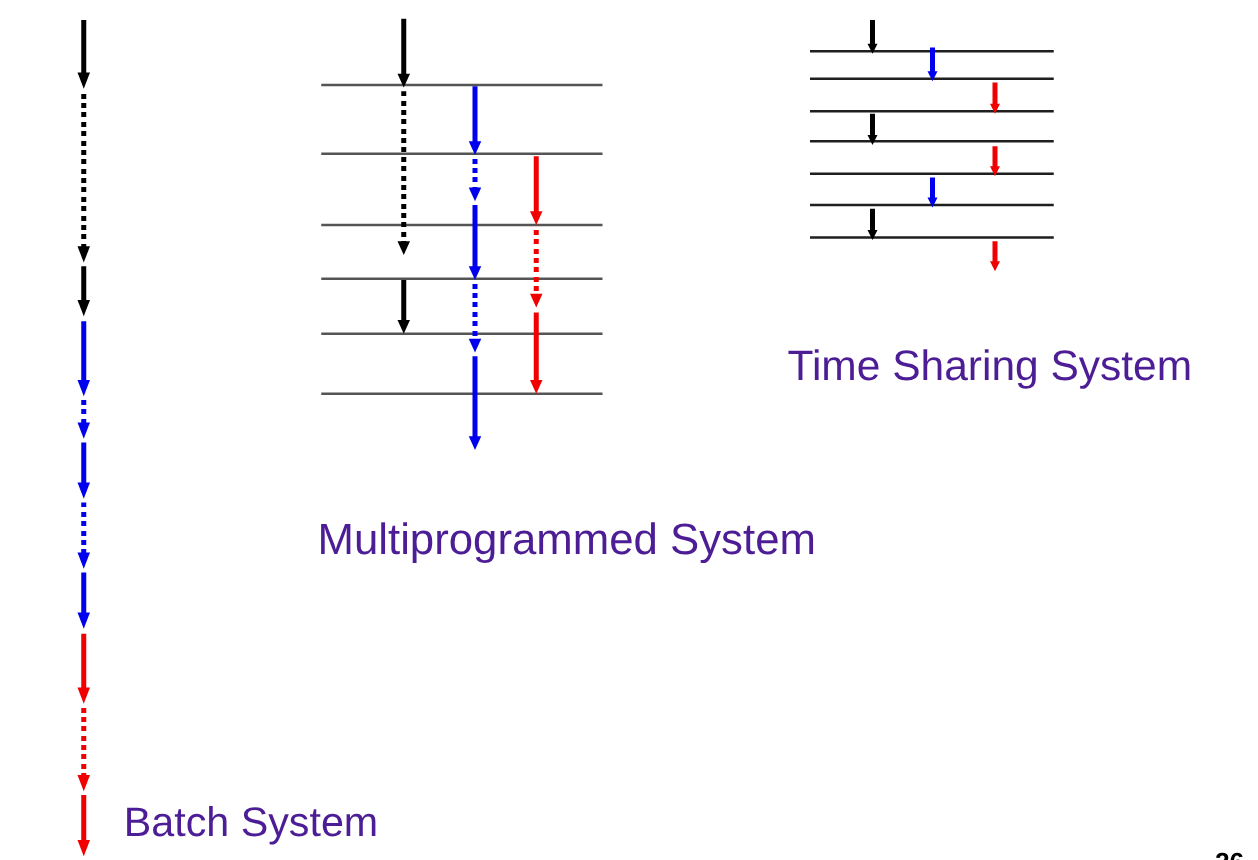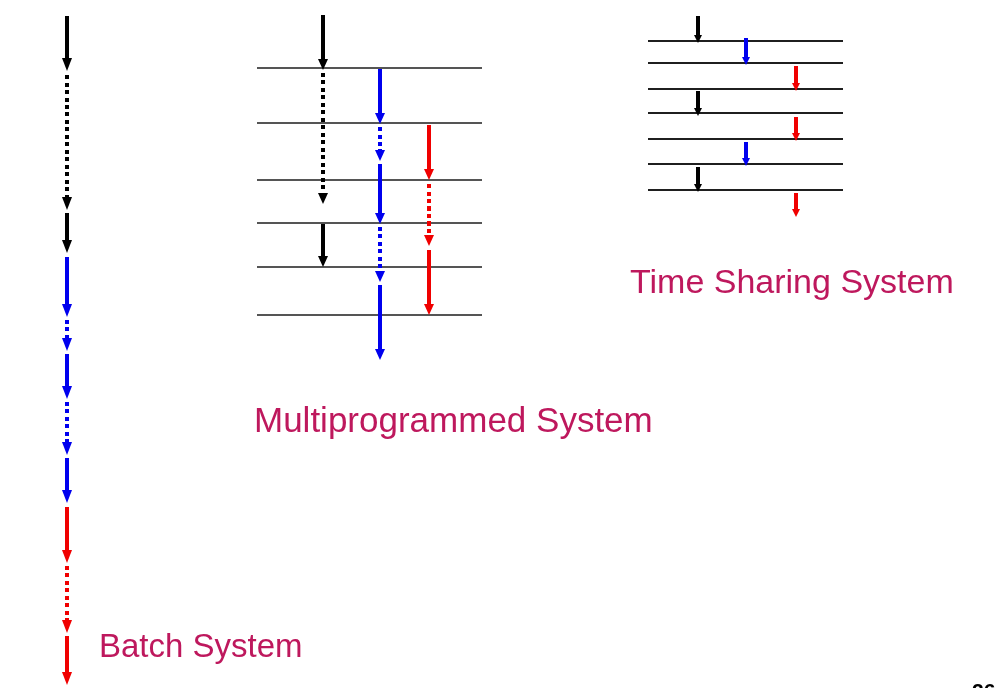--- a/index.html
+++ b/index.html
@@ -3,21 +3,21 @@
 <meta charset="utf-8">
 <style>
   html,body{margin:0;padding:0;background:#fff;}
   .page{position:relative;width:1006px;height:688px;background:#ffffff;overflow:hidden;
         font-family:"Liberation Sans",sans-serif;}
   .layer{position:absolute;left:0;top:0;width:100%;height:100%;}
   .seg{position:absolute;}
   .seg .shaft{position:absolute;top:0;left:0;width:100%;}
   .seg .head{position:absolute;bottom:0;width:0;height:0;border-style:solid;border-color:transparent;}
   .tl-line{position:absolute;}
-  .label{position:absolute;color:#be185d;line-height:1.08;white-space:nowrap;}
+  .label{position:absolute;color:#4c1d95;line-height:1.08;white-space:nowrap;margin-top:12px;}
   #batch-label{left:99px;top:628px;font-size:33px;}
   #multi-label{left:254px;top:401px;font-size:35px;}
   #time-label{left:630px;top:263px;font-size:34px;}
   #page-number{position:absolute;left:972px;top:679px;font-size:21px;font-weight:bold;color:#000;}
 </style>
 </head>
 <body>
 
 <div class="page">
 

